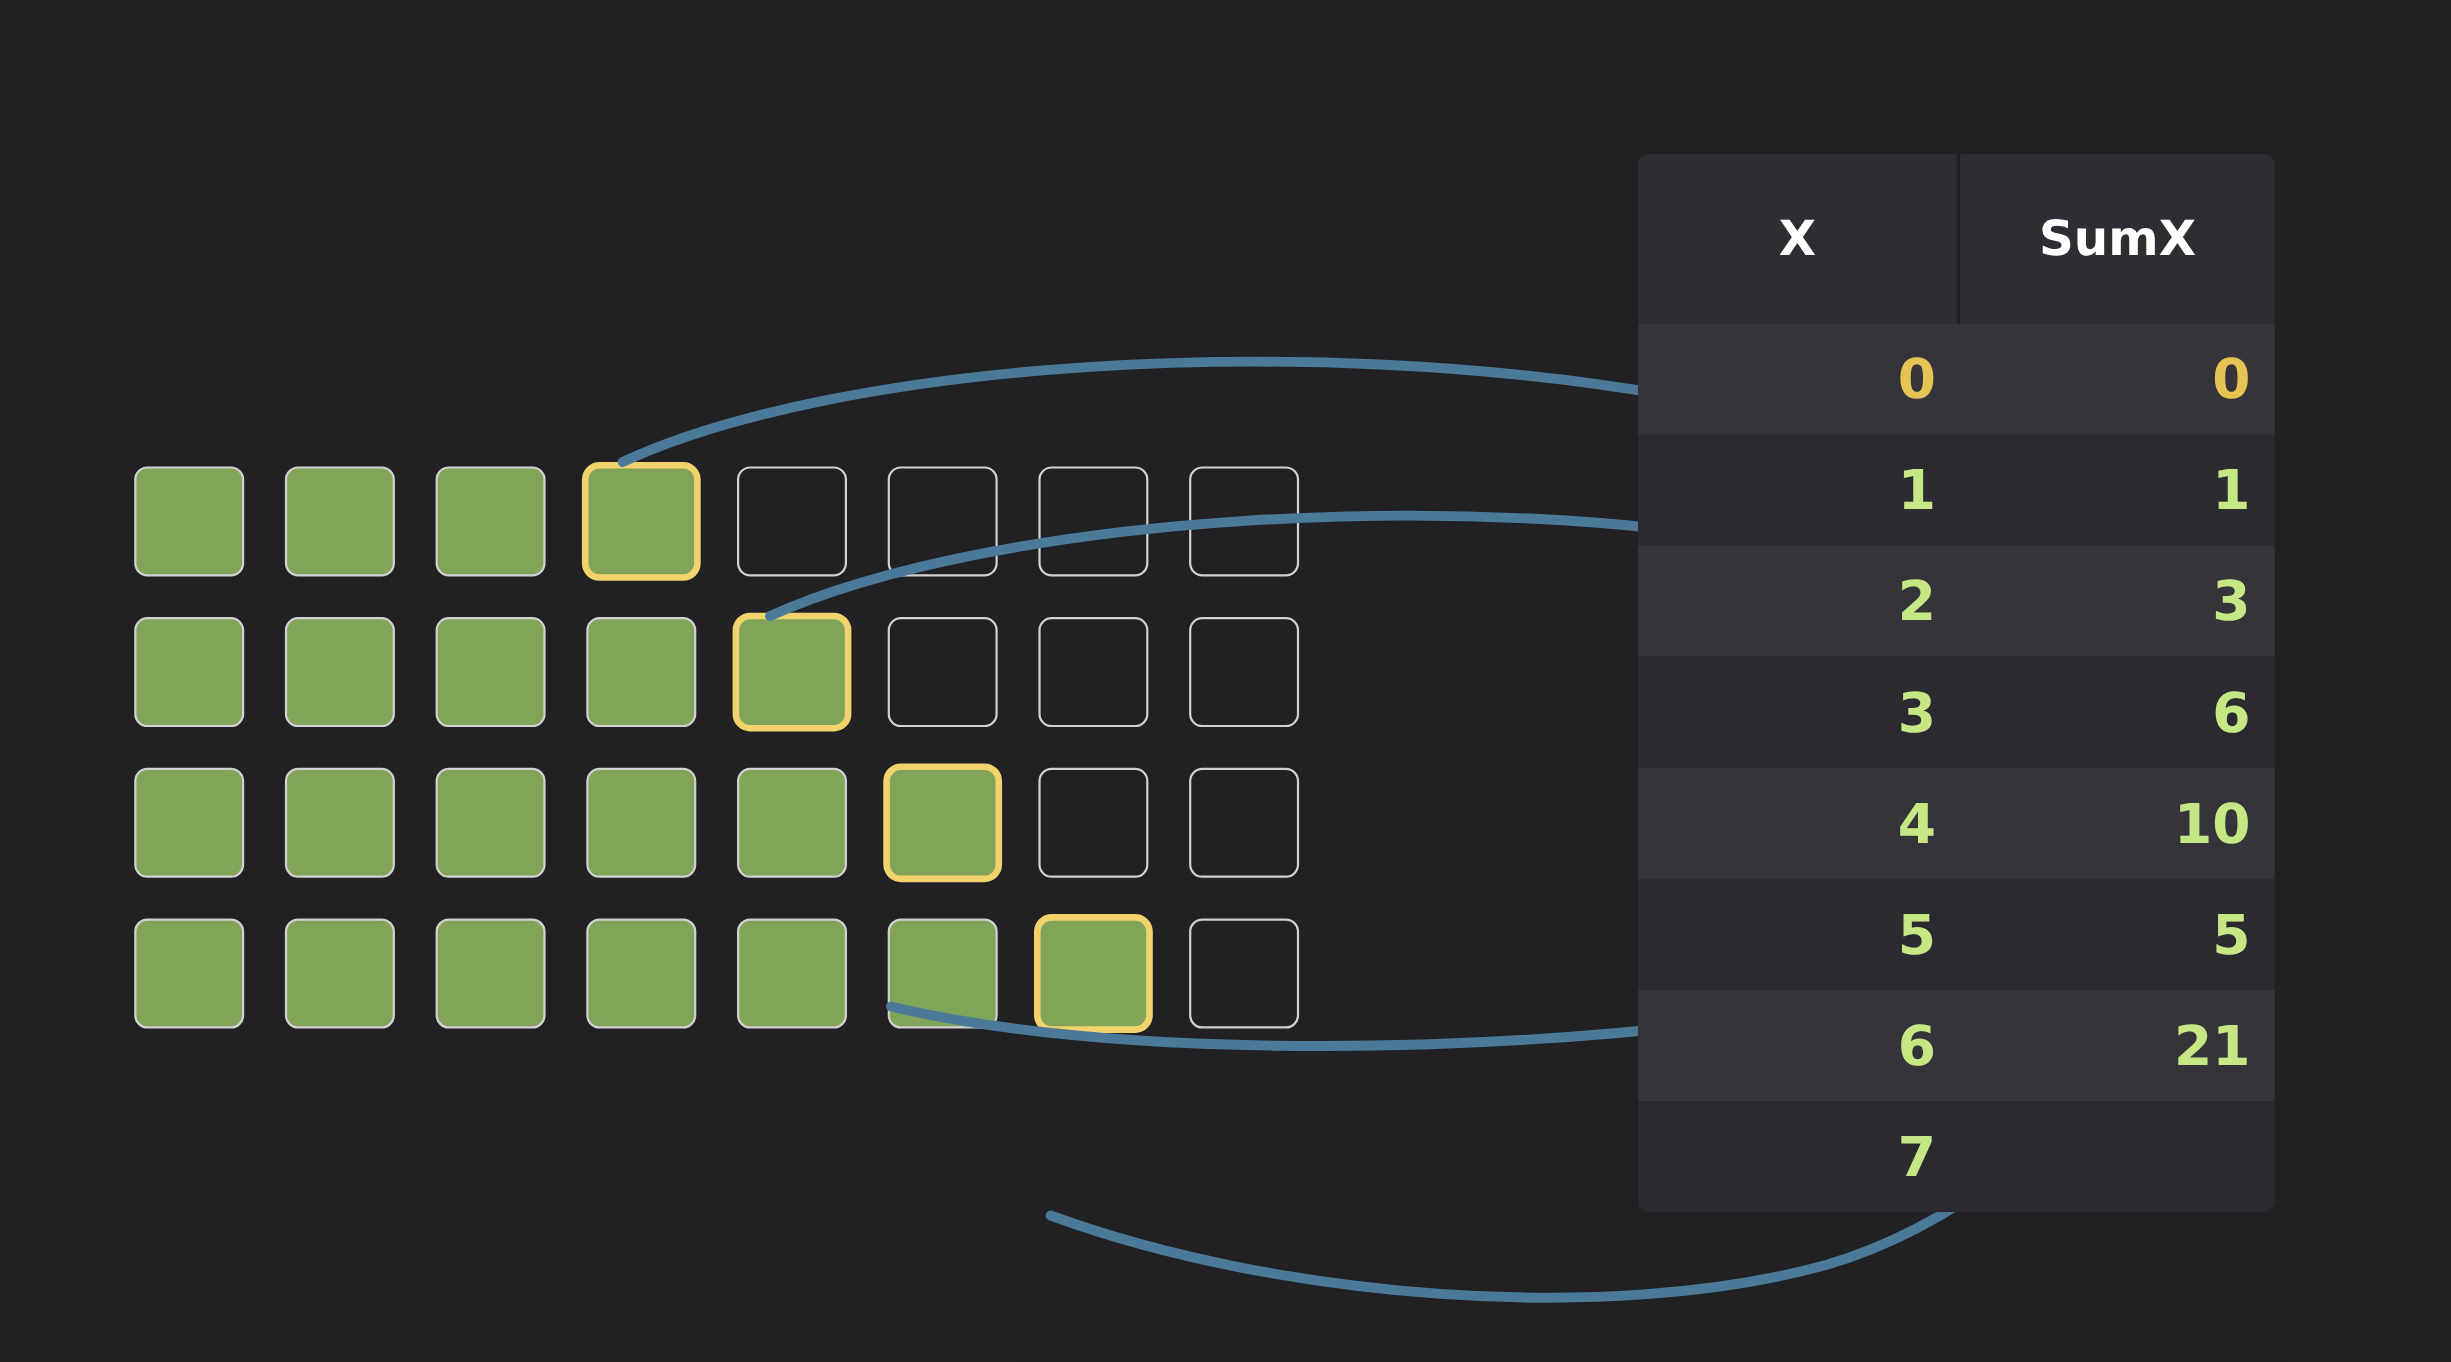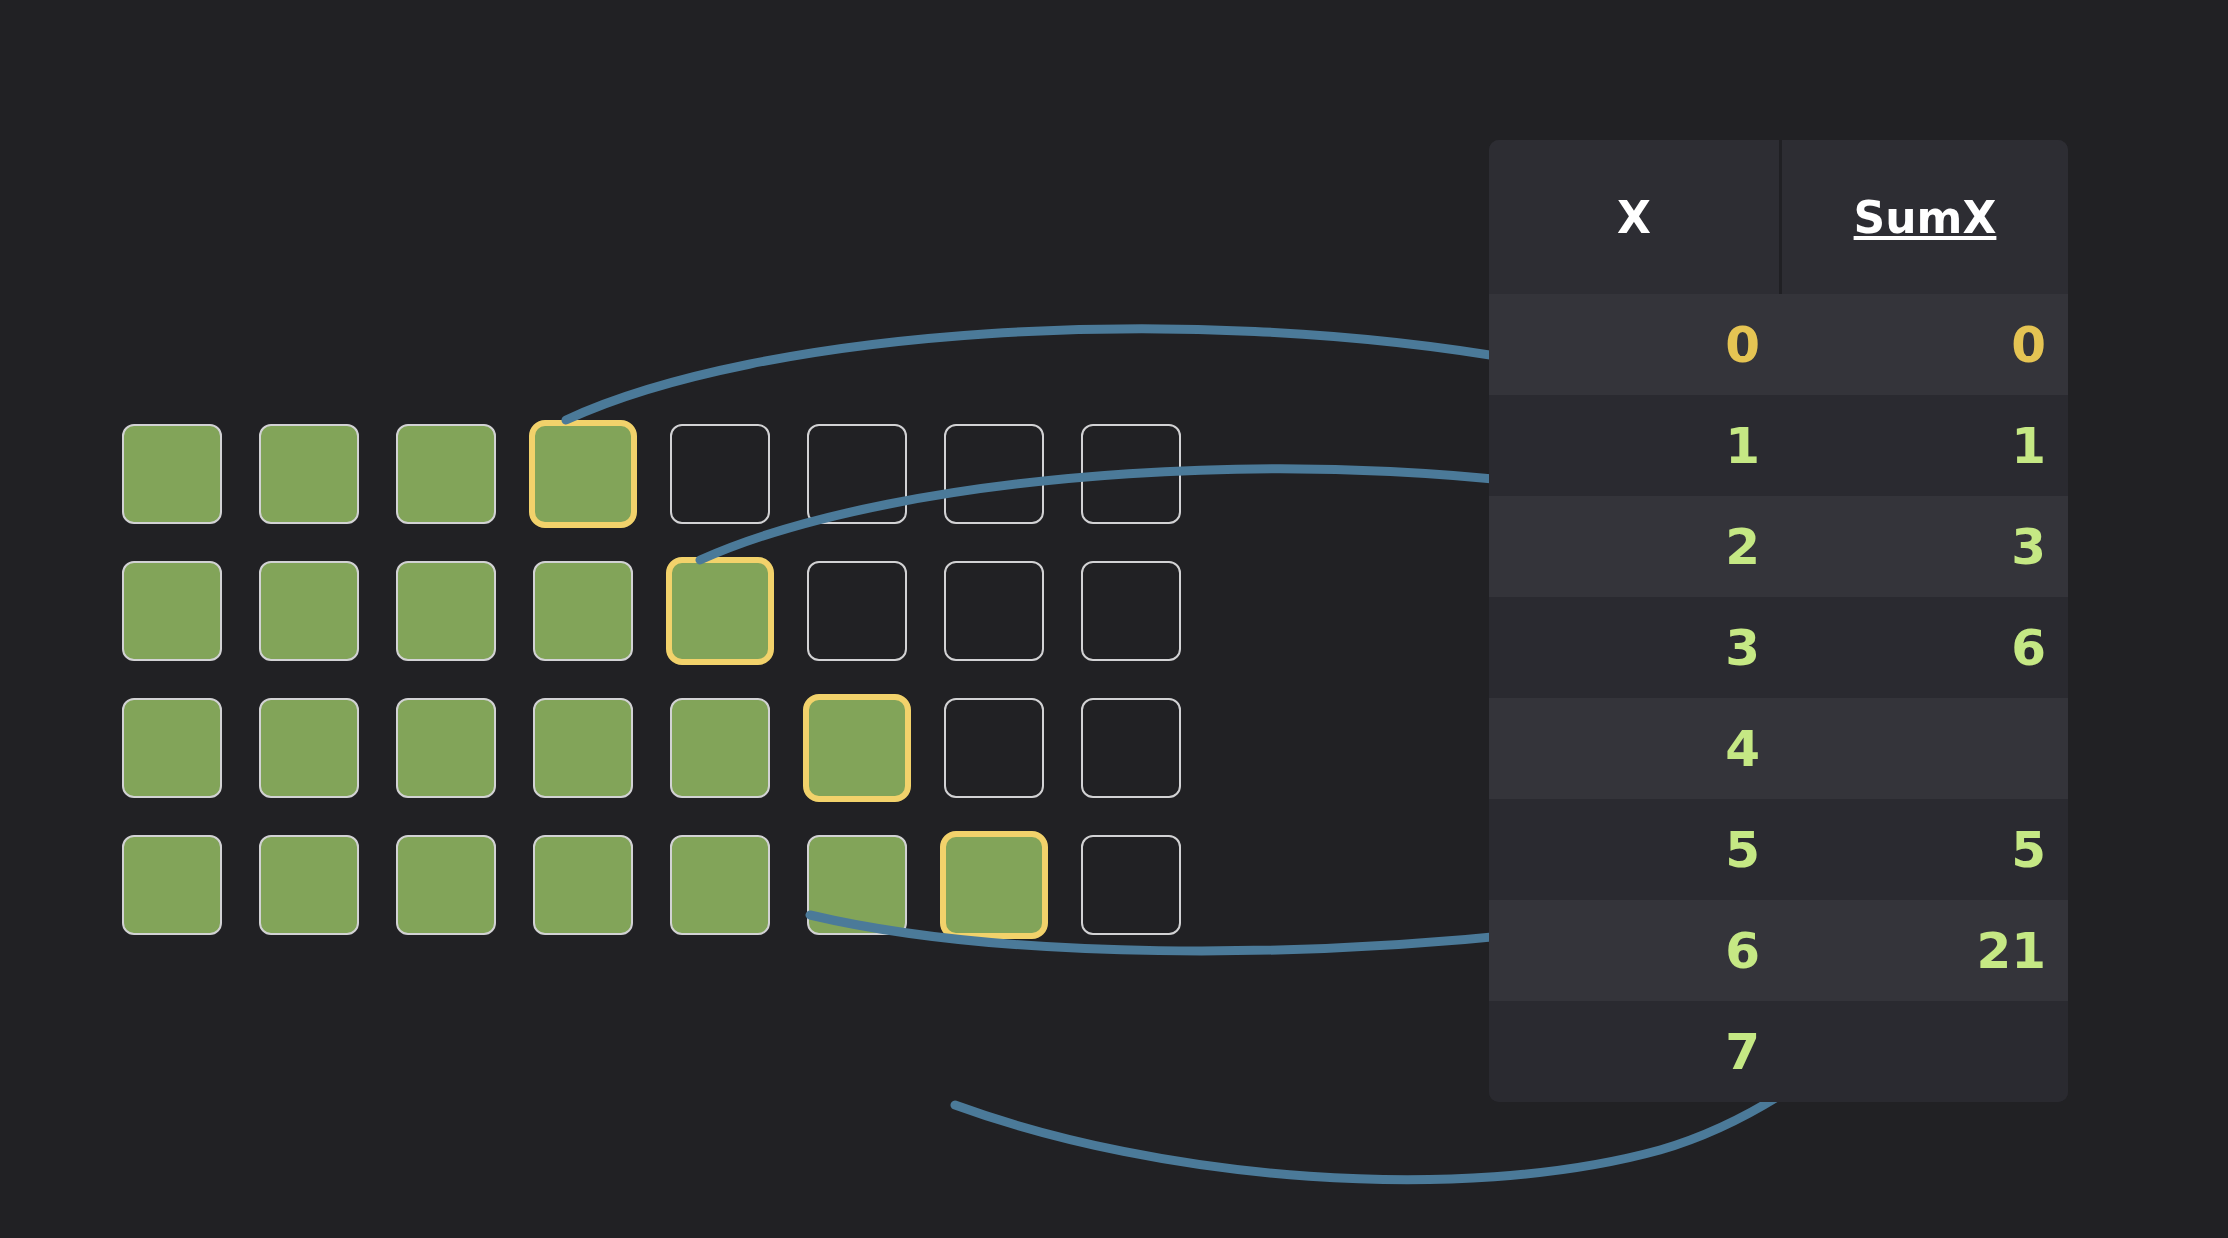--- a/index.html
+++ b/index.html
@@ -81,21 +81,20 @@
     font-weight: bold;
     background: #2d2d33;
     box-sizing: border-box;
   }
   .head-cell.col-x {
     width: 293px;
     border-right: 3px solid #202024;
   }
   .head-cell.col-sum {
     width: 286px;
-    text-decoration: underline;
   }
   #table-body {
     background: #2a2a30;
   }
   .trow {
     display: flex;
     height: 101px;
     background: #2a2a30;
   }
   .trow.alt {
@@ -196,20 +195,21 @@
         <div class="trow alt">
           <div class="tcell col-x val-green">2</div>
           <div class="tcell col-sum val-green">3</div>
         </div>
         <div class="trow">
           <div class="tcell col-x val-green">3</div>
           <div class="tcell col-sum val-green">6</div>
         </div>
         <div class="trow alt">
           <div class="tcell col-x val-green">4</div>
+          <div class="tcell col-sum val-green">10</div>
         </div>
         <div class="trow">
           <div class="tcell col-x val-green">5</div>
           <div class="tcell col-sum val-green">5</div>
         </div>
         <div class="trow alt">
           <div class="tcell col-x val-green">6</div>
           <div class="tcell col-sum val-green">21</div>
         </div>
         <div class="trow">

